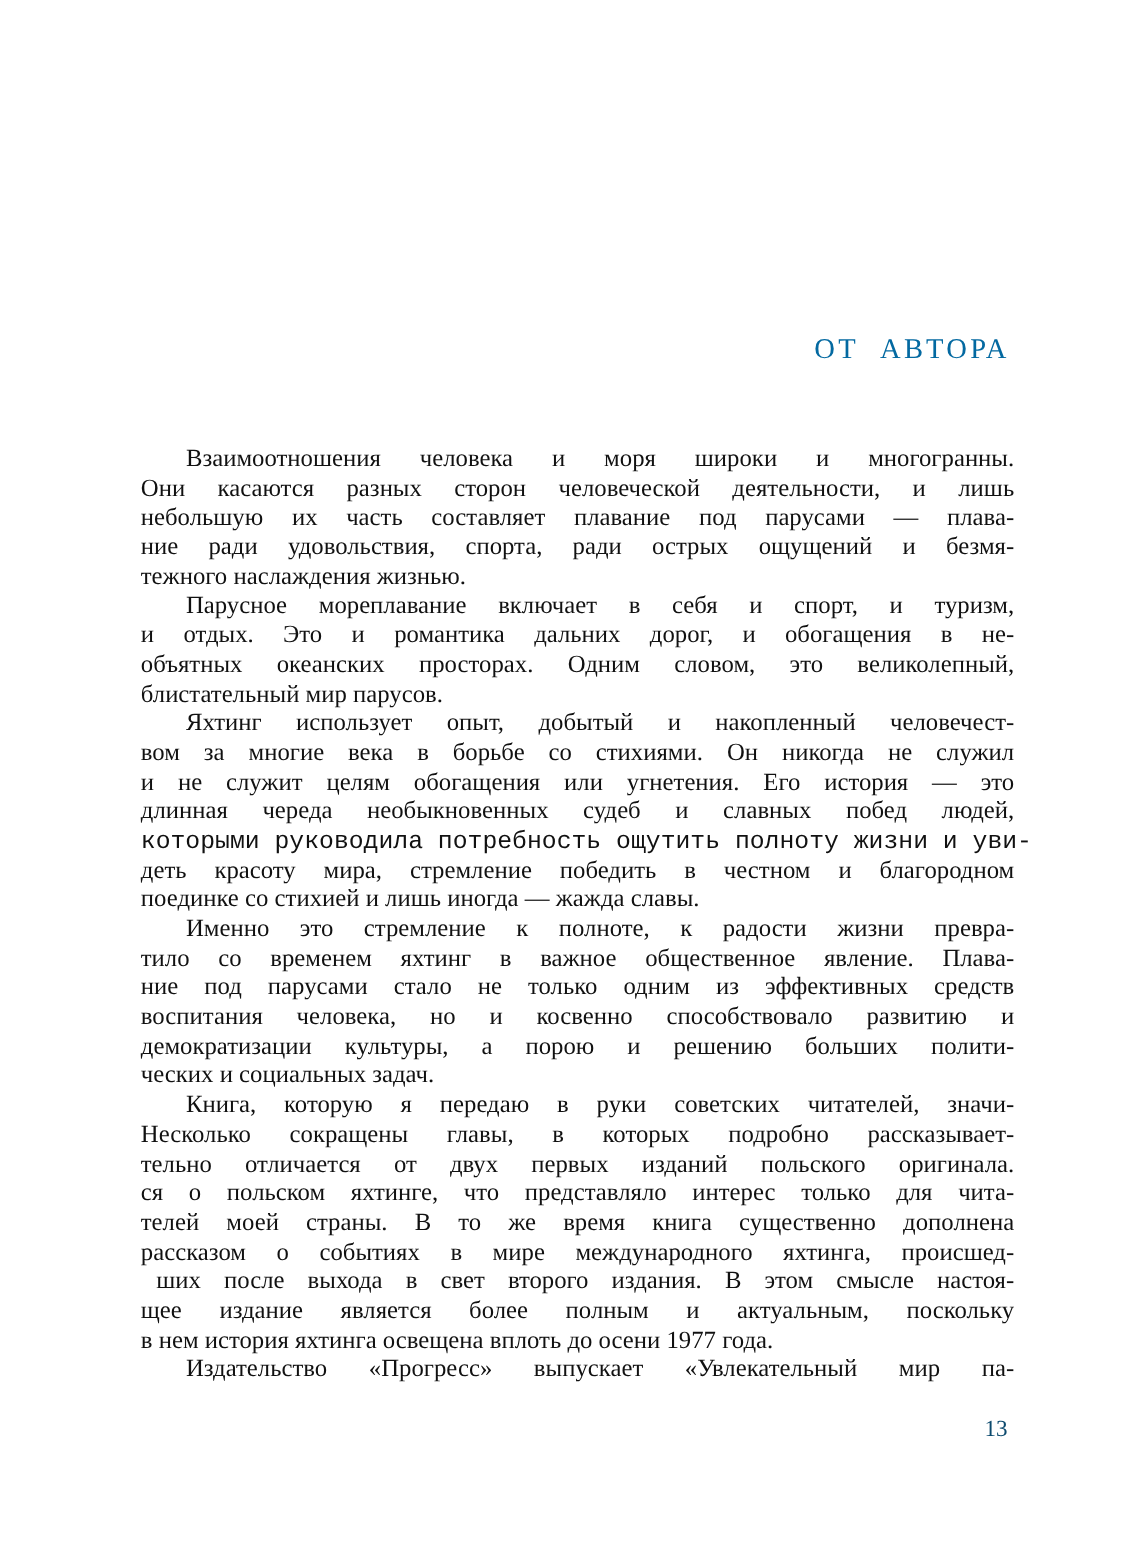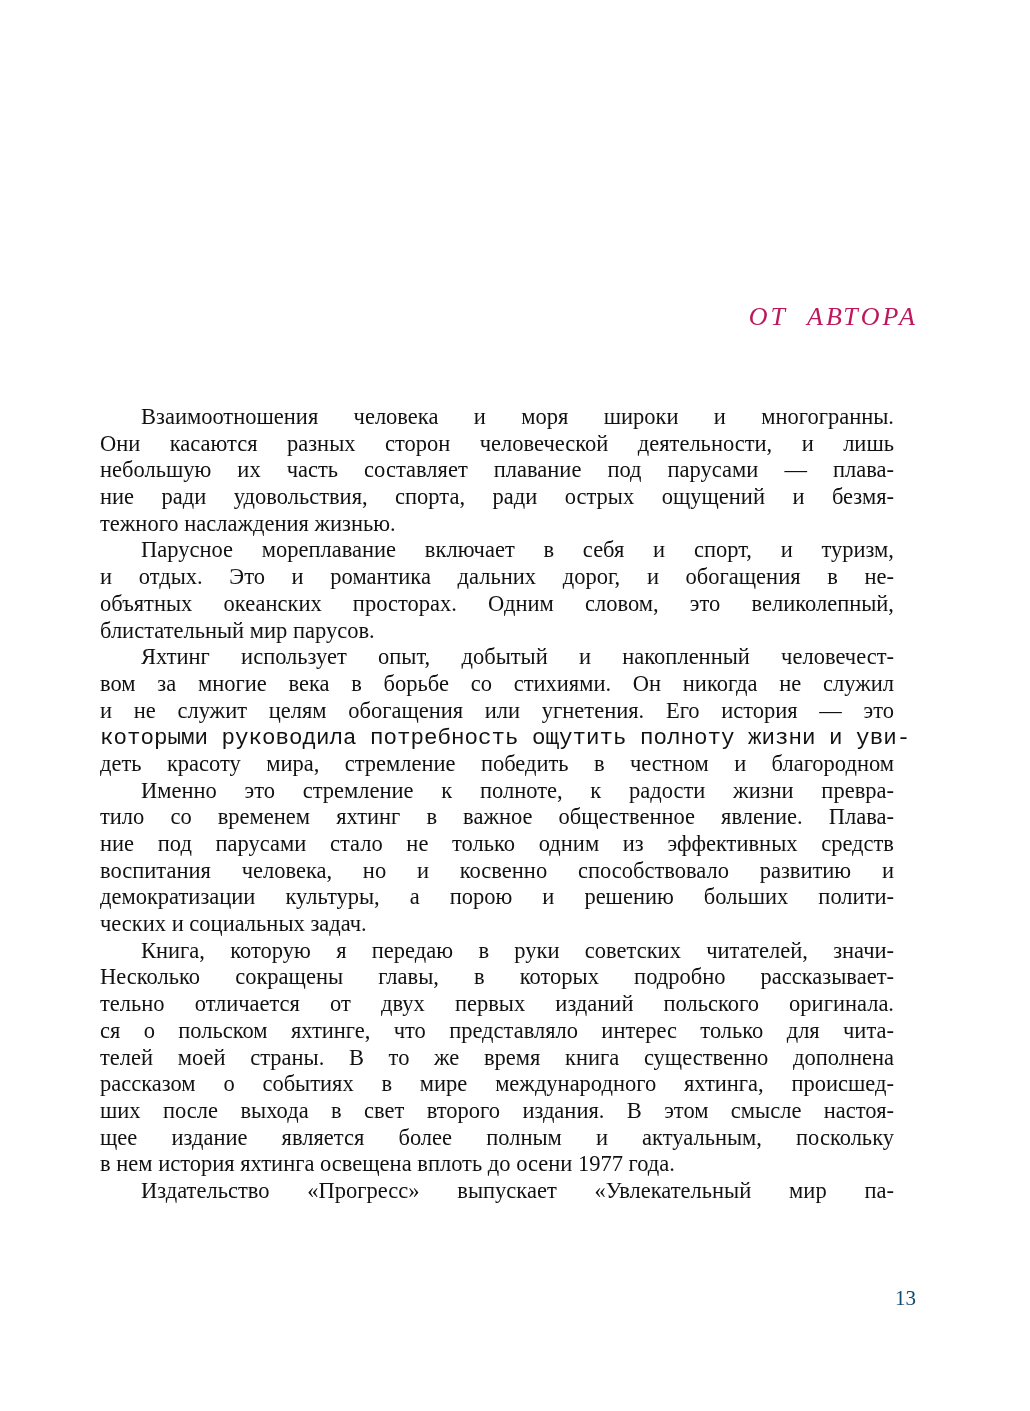--- a/index.html
+++ b/index.html
@@ -20,29 +20,28 @@
       left: 0; top: 0;
       width: 1030px;
       height: 1411px;
     }
     .heading {
       position: absolute;
       left: 700px;
       top: 302px;
       width: 218px;
       text-align: right;
-      font-style: italic;
       font-size: 26px;
       letter-spacing: 3px;
-      color: #be185d;
+      color: #0369a1;
       white-space: pre;
     }
     .body-text {
       position: absolute;
-      left: 100px;
+      left: 128px;
       top: 404px;
       width: 794px;
     }
     .line {
       display: block;
       height: 26.7px;
       line-height: 26.7px;
       font-size: 22.5px;
       text-align: justify;
       text-align-last: justify;
@@ -88,41 +87,43 @@
       <div class="line indent"><span style="white-space: nowrap; word-spacing: 0px;">Парусное мореплавание включает в себя и спорт, и туризм,</span></div>
       <div class="line"><span style="white-space: nowrap; word-spacing: 0px;">и отдых. Это и романтика дальних дорог, и обогащения в не-</span></div>
       <div class="line"><span style="white-space: nowrap; word-spacing: 0px;">объятных океанских просторах. Одним словом, это великолепный,</span></div>
       <div class="line last">блистательный мир парусов.</div>
     </div>
 
     <div class="paragraph">
       <div class="line indent"><span style="white-space: nowrap; word-spacing: 0px;">Яхтинг использует опыт, добытый и накопленный человечест-</span></div>
       <div class="line"><span style="white-space: nowrap; word-spacing: 0px;">вом за многие века в борьбе со стихиями. Он никогда не служил</span></div>
       <div class="line"><span style="white-space: nowrap; word-spacing: 0px;">и не служит целям обогащения или угнетения. Его история — это</span></div>
+      <div class="line"><span style="white-space: nowrap; word-spacing: 0px;">длинная череда необыкновенных судеб и славных побед людей,</span></div>
       <div class="line"><span style="white-space: nowrap; word-spacing: 0px; font-family: Liberation Mono, monospace;">которыми руководила потребность ощутить полноту жизни и уви-</span></div>
       <div class="line"><span style="white-space: nowrap; word-spacing: 0px;">деть красоту мира, стремление победить в честном и благородном</span></div>
+      <div class="line last">поединке со стихией и лишь иногда — жажда славы.</div>
     </div>
 
     <div class="paragraph">
       <div class="line indent"><span style="white-space: nowrap; word-spacing: 0px;">Именно это стремление к полноте, к радости жизни превра-</span></div>
       <div class="line"><span style="white-space: nowrap; word-spacing: 0px;">тило со временем яхтинг в важное общественное явление. Плава-</span></div>
       <div class="line"><span style="white-space: nowrap; word-spacing: 0px;">ние под парусами стало не только одним из эффективных средств</span></div>
       <div class="line"><span style="white-space: nowrap; word-spacing: 0px;">воспитания человека, но и косвенно способствовало развитию и</span></div>
       <div class="line"><span style="white-space: nowrap; word-spacing: 0px;">демократизации культуры, а порою и решению больших полити-</span></div>
       <div class="line last">ческих и социальных задач.</div>
     </div>
 
     <div class="paragraph">
       <div class="line indent"><span style="white-space: nowrap; word-spacing: 0px;">Книга, которую я передаю в руки советских читателей, значи-</span></div>
       <div class="line"><span style="white-space: nowrap; word-spacing: 0px;">Несколько сокращены главы, в которых подробно рассказывает-</span></div>
       <div class="line"><span style="white-space: nowrap; word-spacing: 0px;">тельно отличается от двух первых изданий польского оригинала.</span></div>
       <div class="line"><span style="white-space: nowrap; word-spacing: 0px;">ся о польском яхтинге, что представляло интерес только для чита-</span></div>
       <div class="line"><span style="white-space: nowrap; word-spacing: 0px;">телей моей страны. В то же время книга существенно дополнена</span></div>
       <div class="line"><span style="white-space: nowrap; word-spacing: 0px;">рассказом о событиях в мире международного яхтинга, происшед-</span></div>
-      <div class="line"><span style="white-space: nowrap; word-spacing: 0px;">ших после выхода в свет второго издания. В этом смысле настоя-</span></div>
+      <div class="line"><span style="white-space: nowrap; word-spacing: 0px; margin-left: 14px;">ших после выхода в свет второго издания. В этом смысле настоя-</span></div>
       <div class="line"><span style="white-space: nowrap; word-spacing: 0px;">щее издание является более полным и актуальным, поскольку</span></div>
       <div class="line last">в нем история яхтинга освещена вплоть до осени 1977 года.</div>
     </div>
 
     <div class="paragraph">
       <div class="line indent"><span style="white-space: nowrap; word-spacing: 0px;">Издательство «Прогресс» выпускает «Увлекательный мир па-</span></div>
     </div>
 
   </div>
 

